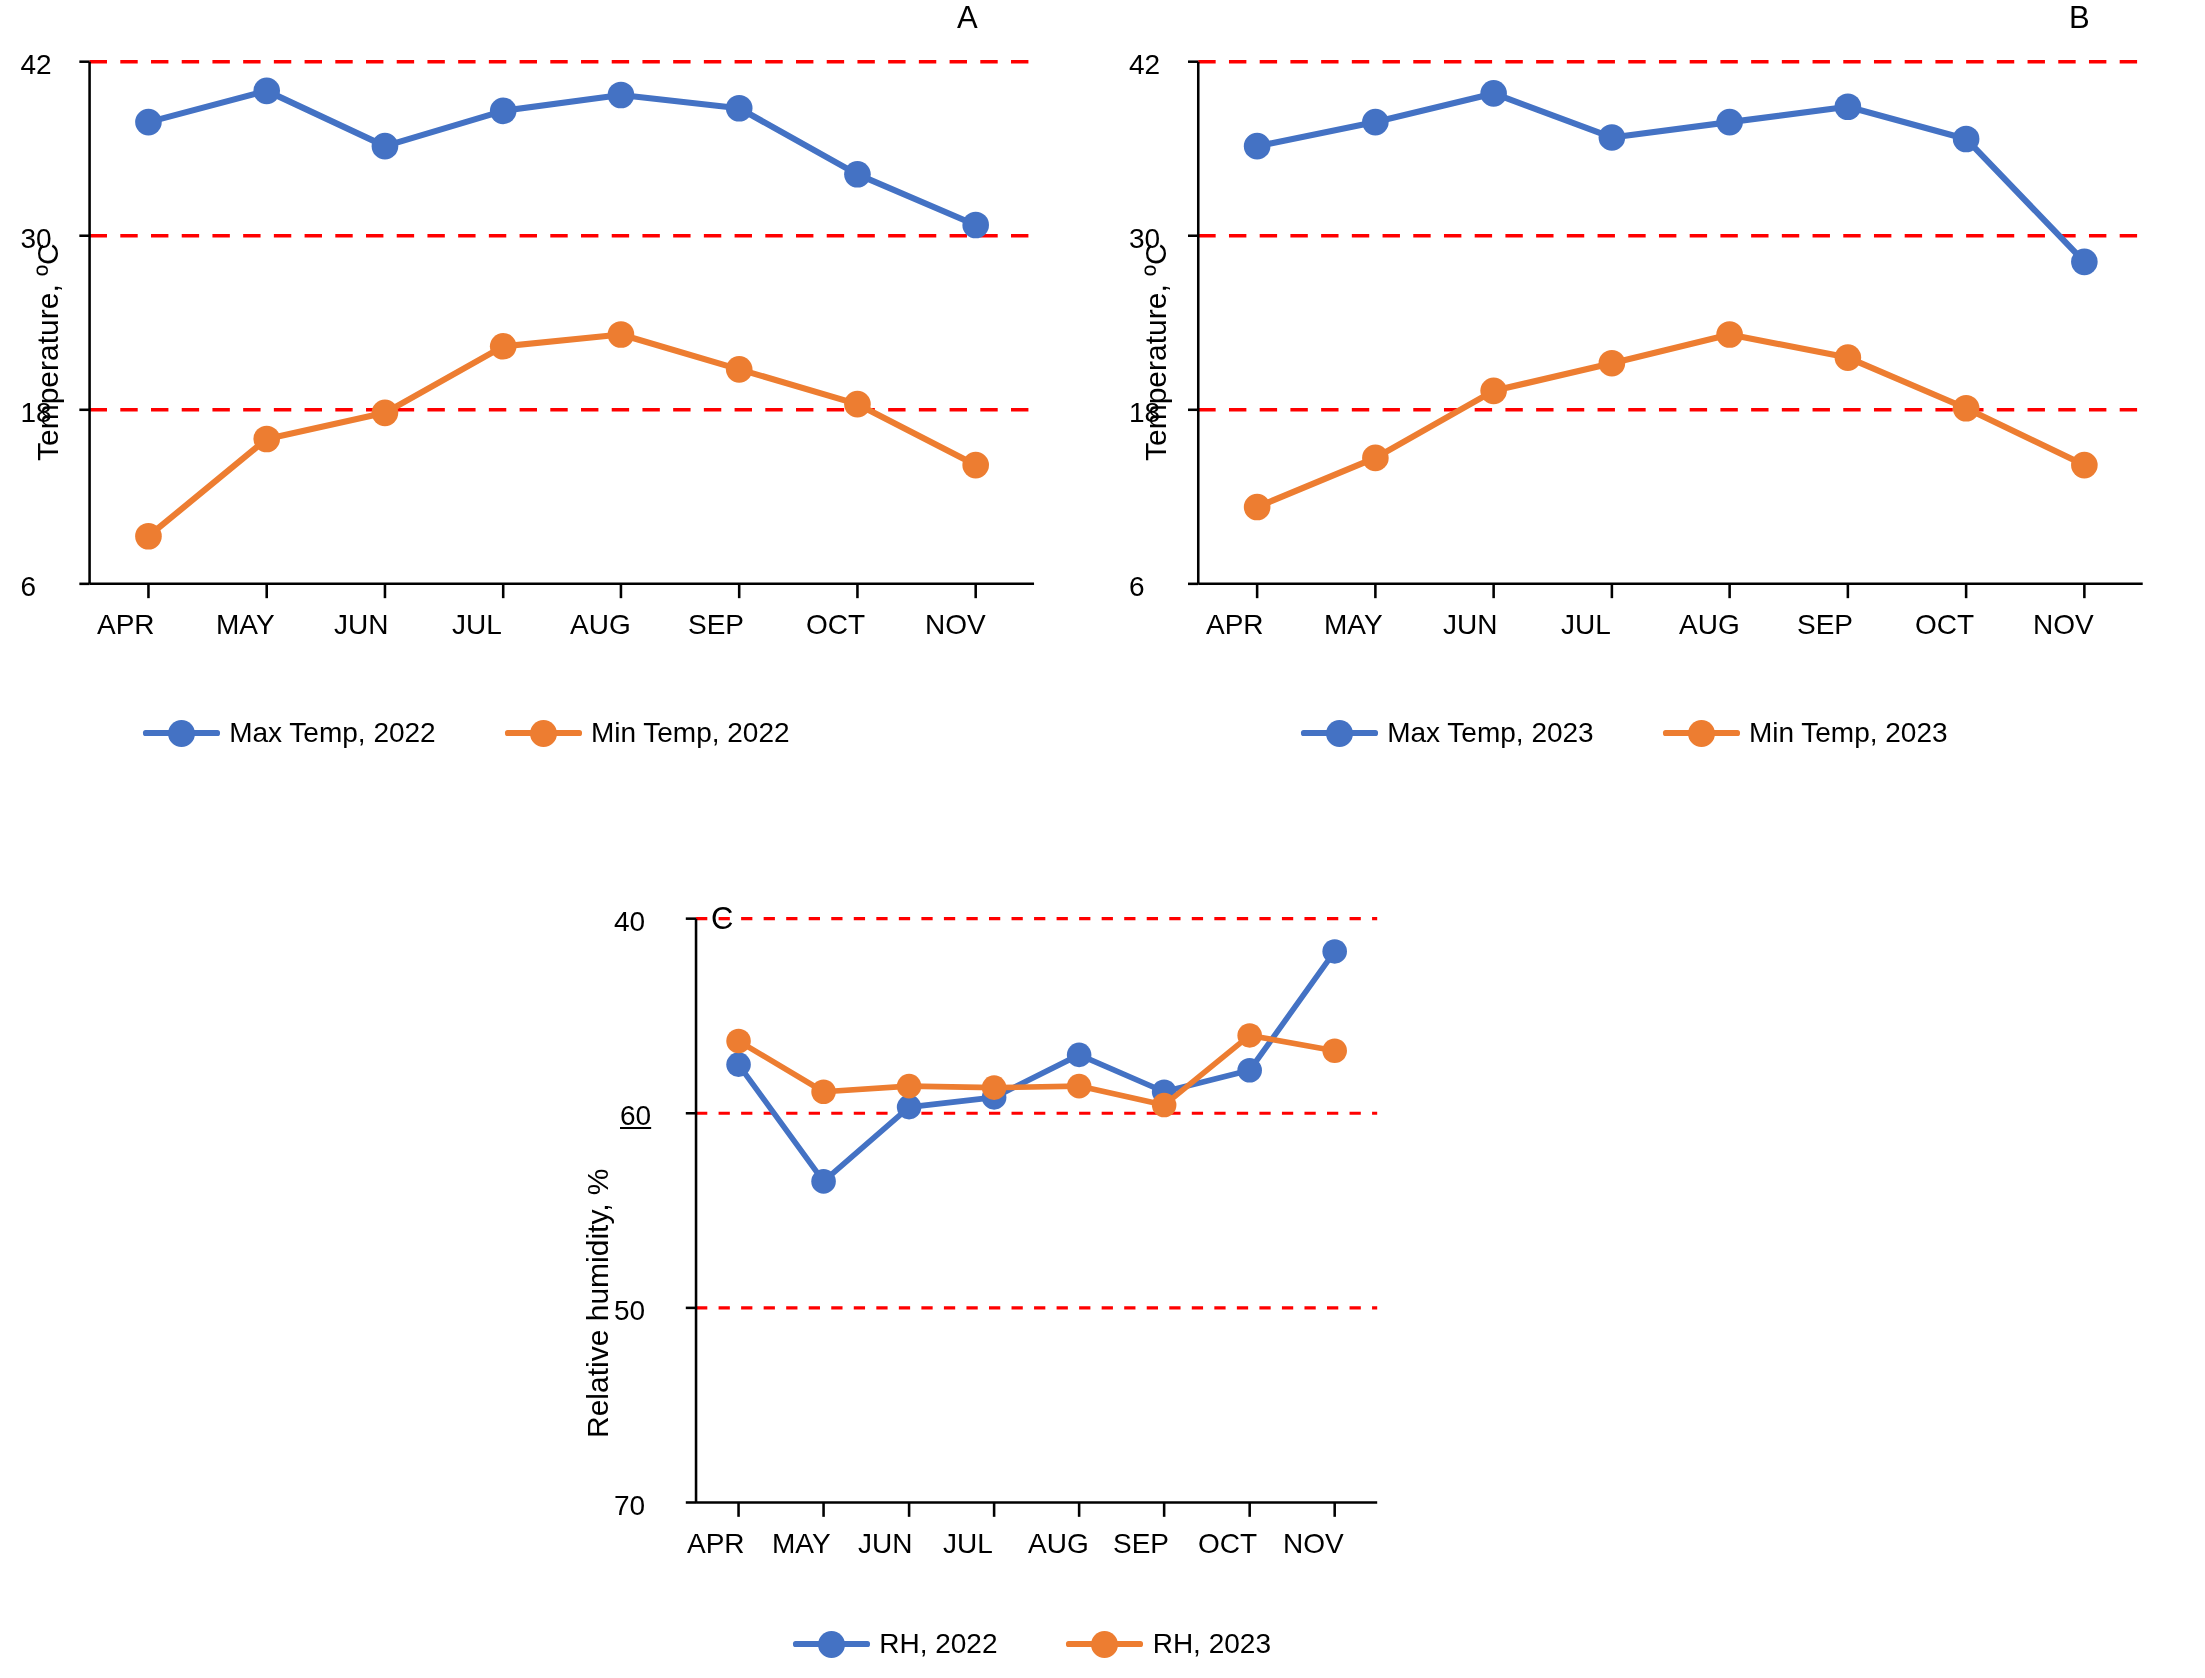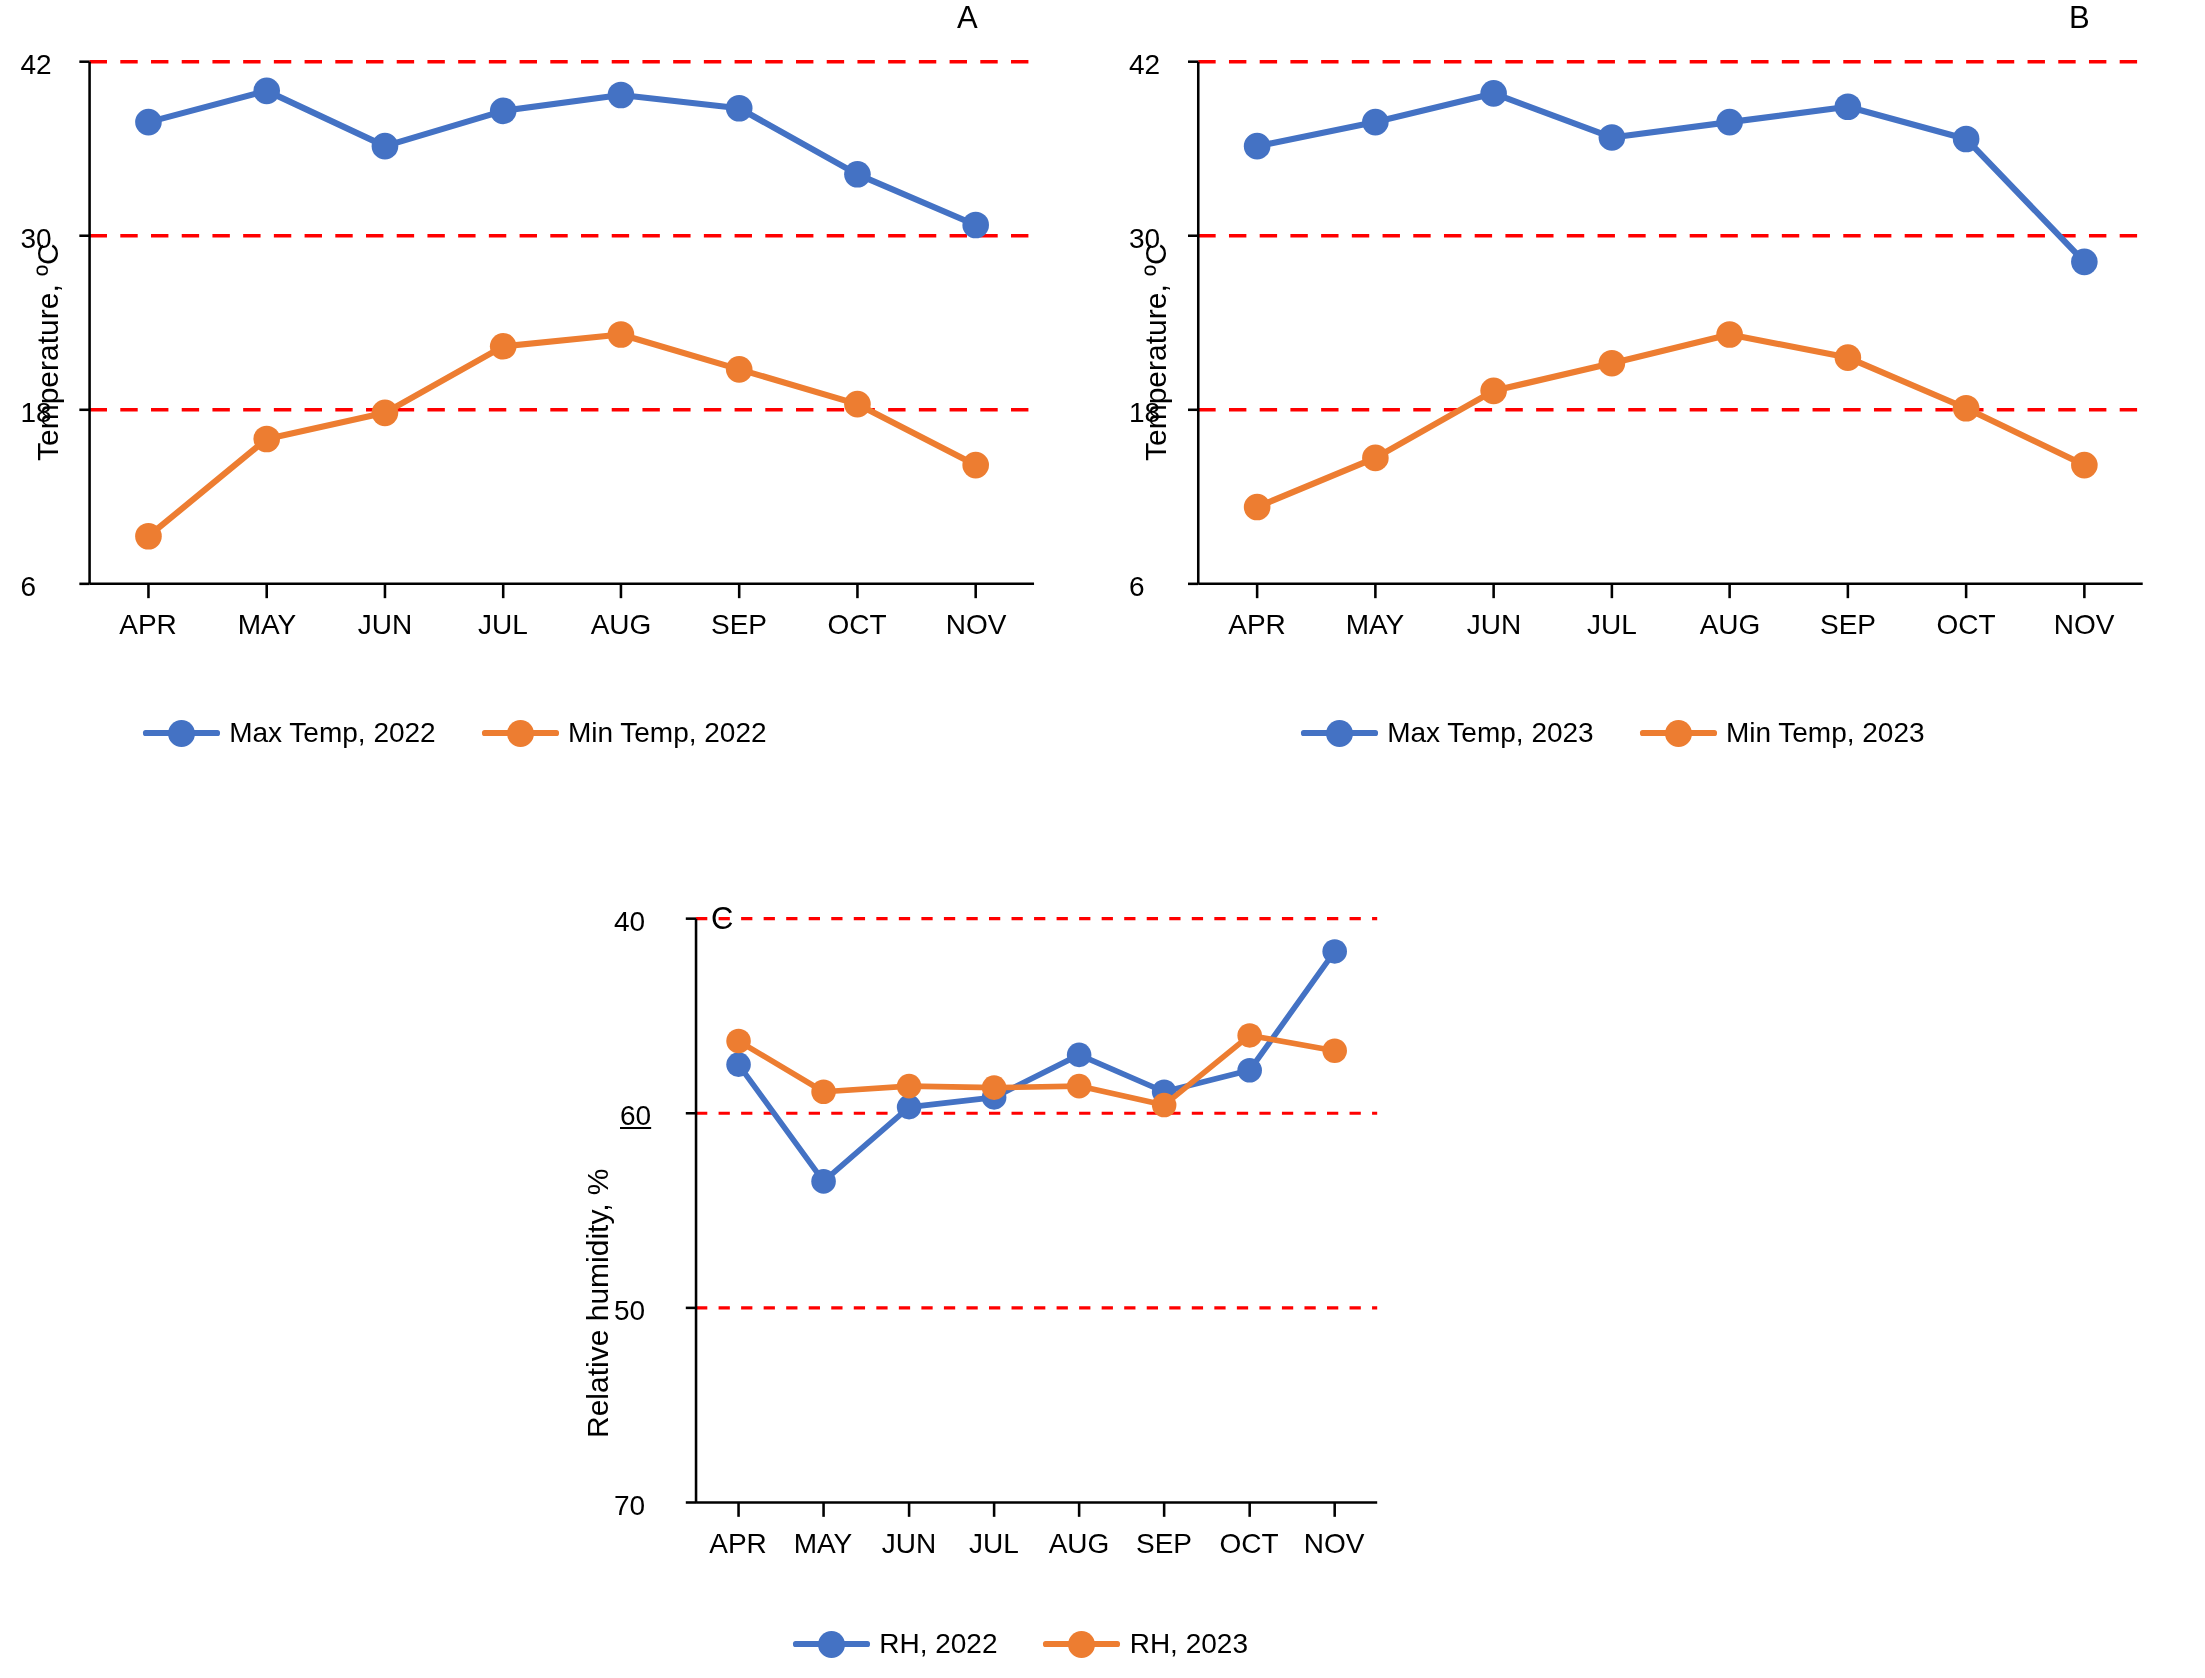--- a/index.html
+++ b/index.html
@@ -30,36 +30,36 @@
     white-space: nowrap;
   }
   .axis-title.vertical {
     transform-origin: 0 0;
     transform: rotate(-90deg);
   }
   .tick-label {
     position: absolute;
     font-size: 28px;
     color: #000;
-    text-align: center;
+    text-align: left;
     white-space: nowrap;
   }
   .ytick-label {
     position: absolute;
     font-size: 28px;
     color: #000;
     text-align: left;
     white-space: nowrap;
   }
   .legend {
     position: absolute;
     display: flex;
     flex-direction: row;
     align-items: center;
-    gap: 46px;
+    gap: 69px;
   }
   .legend-item {
     display: flex;
     flex-direction: row;
     align-items: center;
     gap: 9.2px;
   }
   .legend-swatch {
     width: 77px;
     height: 0;

